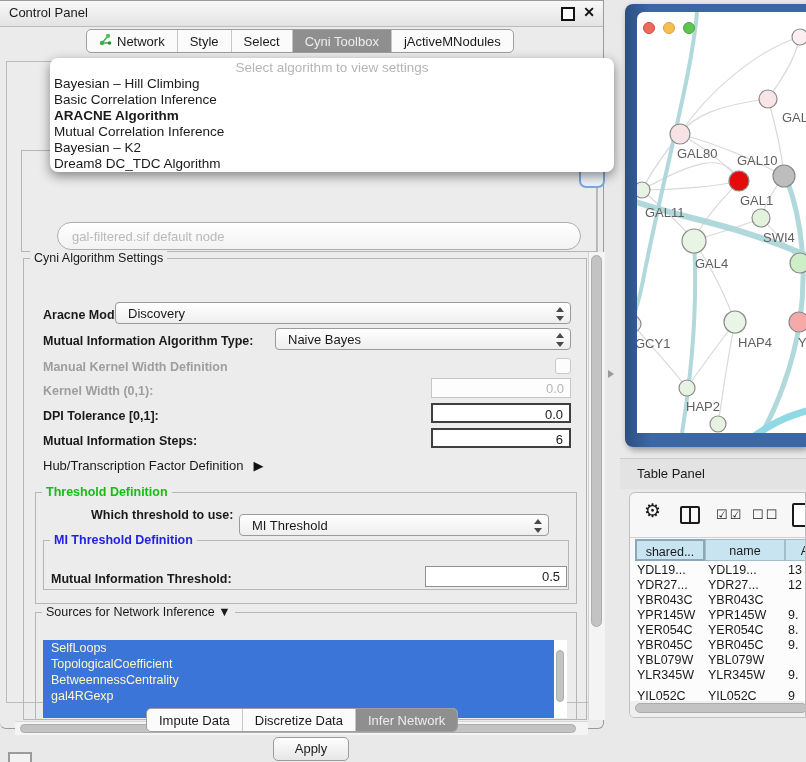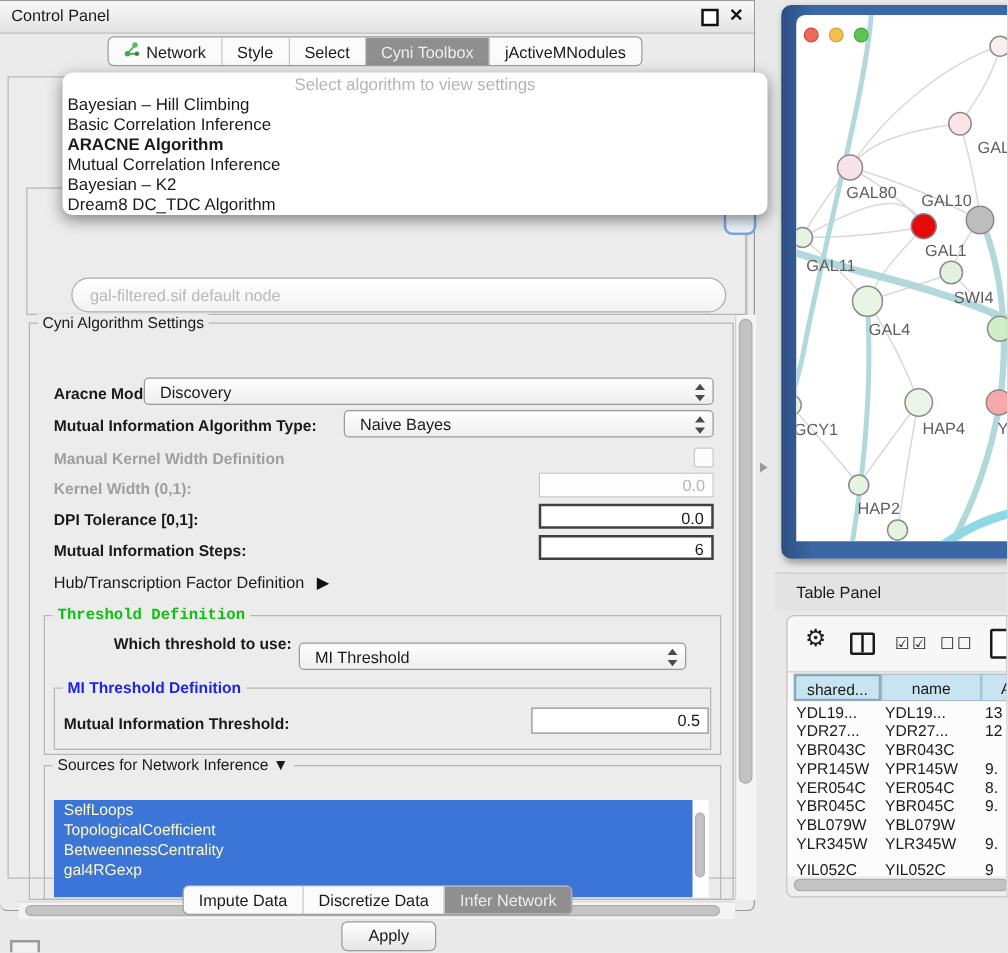--- a/index.html
+++ b/index.html
@@ -161,29 +161,29 @@
       </div>
       <span class="blabel" style="left:36px;top:372px;">Mutual Information Steps:</span>
       <div class="numfield dark" style="left:424px;top:366px;width:140px;">
         <span>6</span>
       </div>
 
       <span class="abs" style="left:36px;top:396px;font-size:13px;">
         <span>Hub/Transcription Factor Definition</span><span class="arrow-right">▶</span>
       </span>
 
-      <div class="group" style="left:28px;top:430px;width:542px;height:112px;font-family:Liberation Mono, monospace;">
+      <div class="group" style="left:28px;top:430px;width:542px;height:112px;">
         <span class="gtitle t-green">Threshold Definition</span>
       </div>
       <span class="blabel" style="left:84px;top:446px;">Which threshold to use:</span>
       <div class="combo" style="left:232px;top:452px;width:310px;">
         <span>MI Threshold</span>
         <span class="stepper"></span>
       </div>
-      <div class="group" style="left:36px;top:488px;width:526px;height:50px;">
+      <div class="group" style="left:36px;top:478px;width:526px;height:50px;">
         <span class="gtitle t-blue">MI Threshold Definition</span>
       </div>
       <span class="blabel" style="left:44px;top:510px;">Mutual Information Threshold:</span>
       <div class="numfield mid" style="left:418px;top:504px;width:142px;height:21px;">
         <span>0.5</span>
       </div>
 
       <div class="group" style="left:28px;top:550px;width:542px;height:108px;">
         <span class="gtitle"><span>Sources for Network Inference</span> <span>▼</span></span>
       </div>

